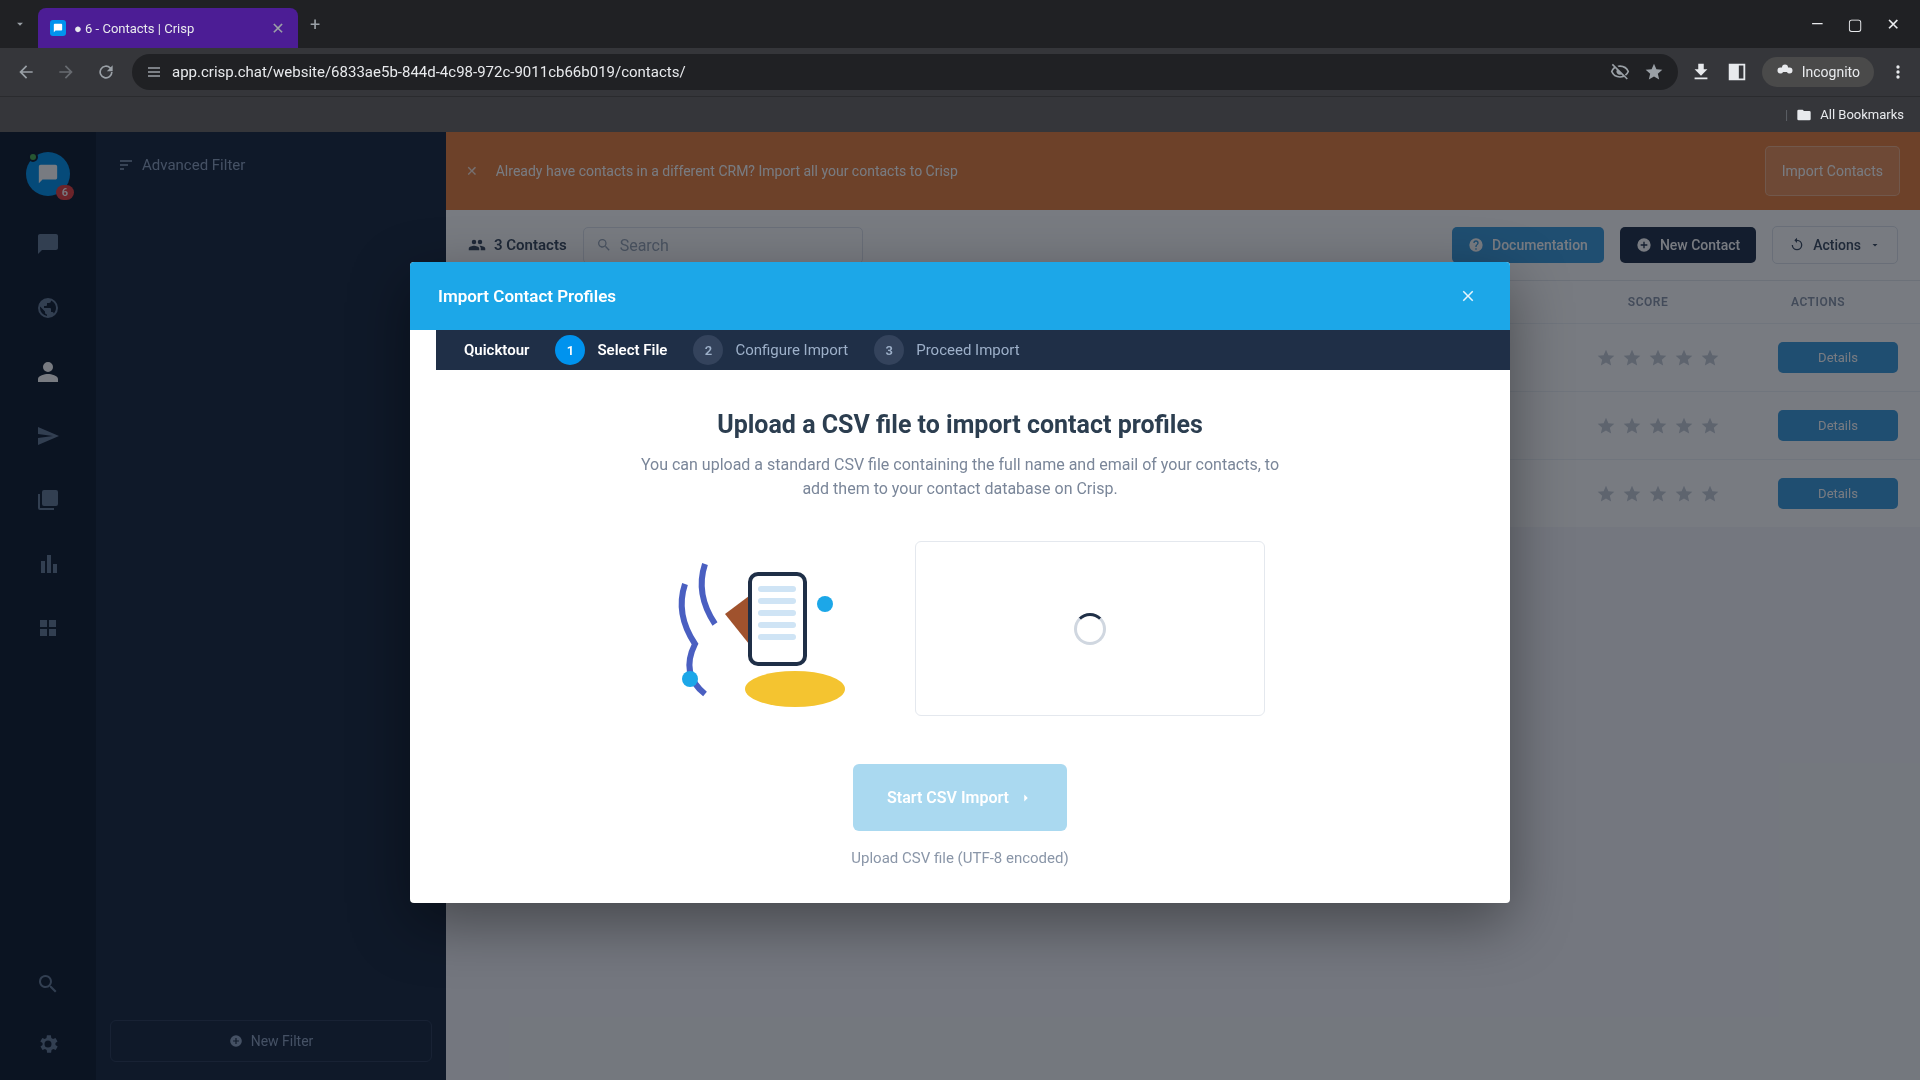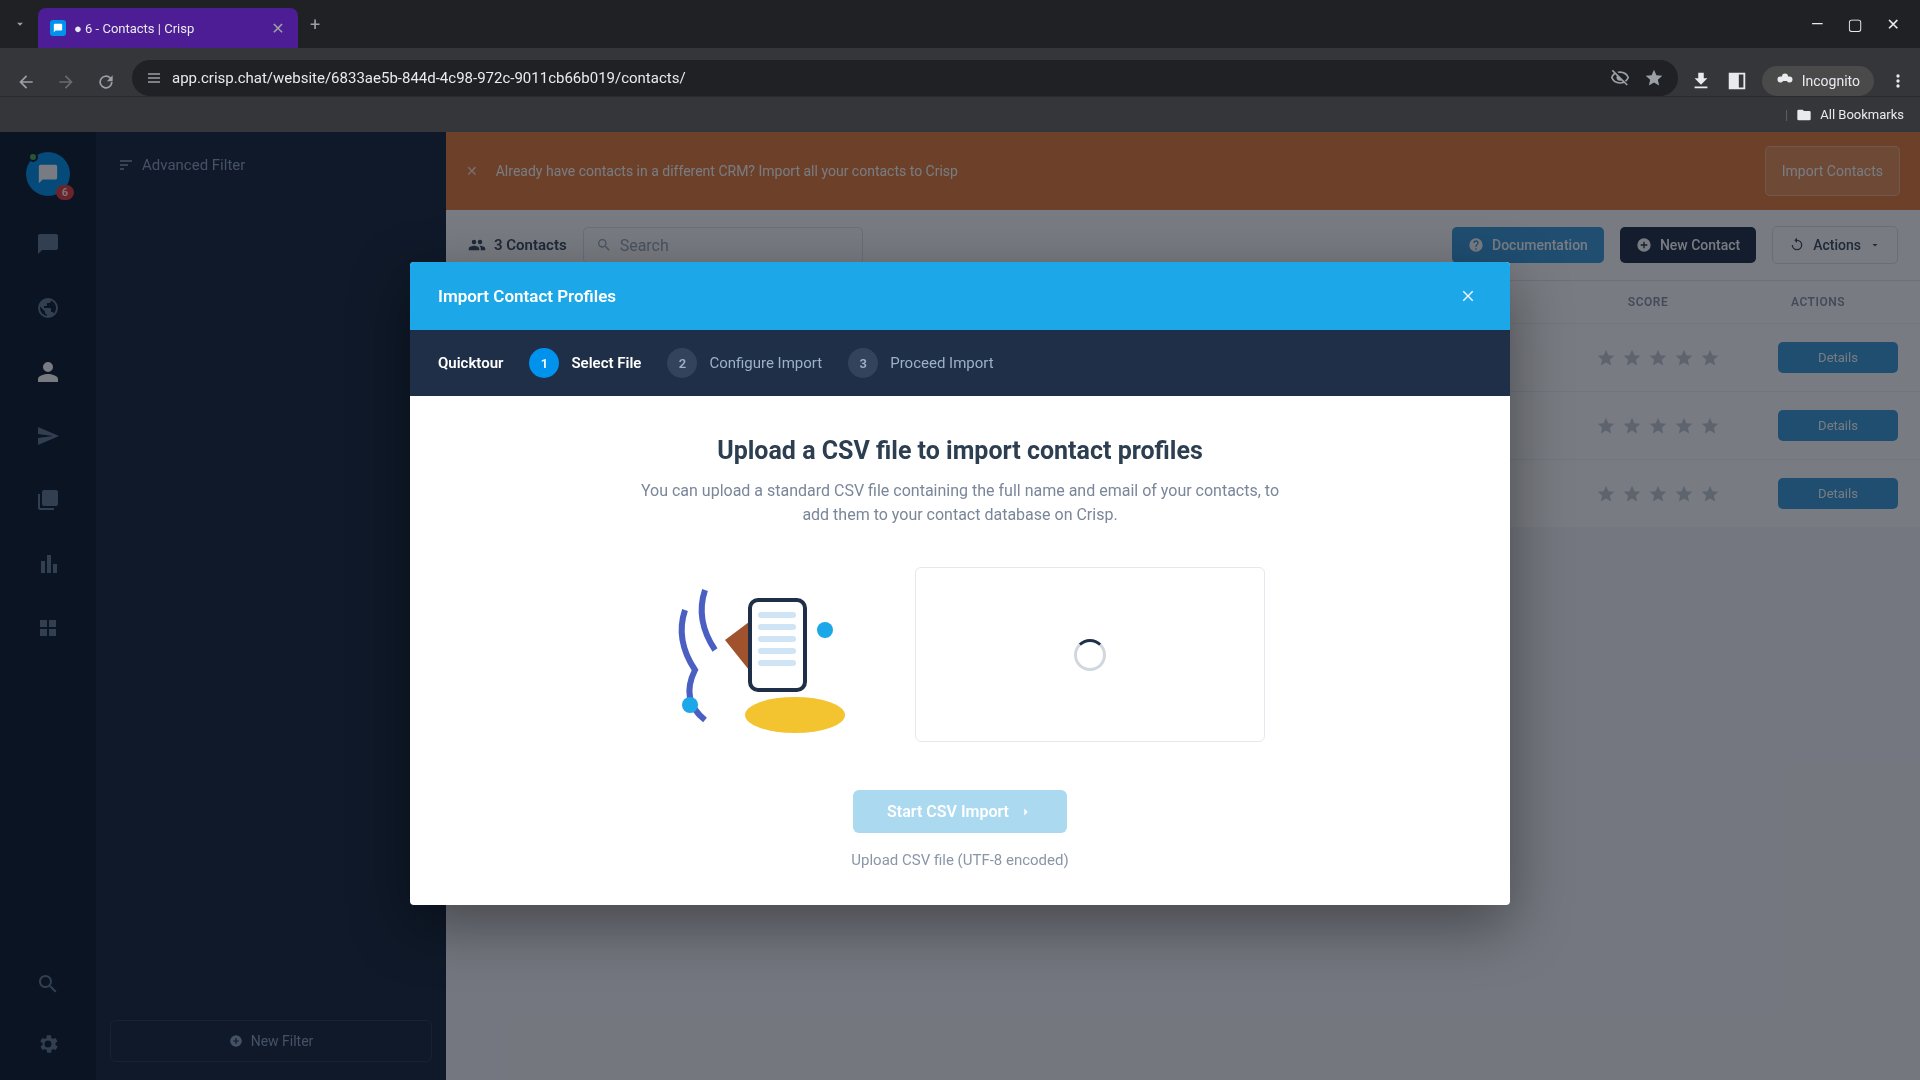--- a/index.html
+++ b/index.html
@@ -10,21 +10,21 @@
 .tab-dropdown { width: 24px; height: 24px; display:flex; align-items:center; justify-content:center; color:#9aa0a6; margin-right:6px; cursor:pointer; }
 .tab { background: #4c1d95; border-radius: 8px 8px 0 0; height: 40px; display: flex; align-items: center; padding: 0 12px; gap: 8px; min-width: 260px; margin-top:8px;}
 .tab-favicon { width:16px; height:16px; background:#0093ee; border-radius:3px; display:flex; align-items:center; justify-content:center;}
 .tab-favicon svg { width:10px; height:10px; fill:white;}
 .tab-title { color:#e8eaed; font-size:13px; flex:1;}
 .tab-close { color:#9aa0a6; cursor:pointer; width:16px; height:16px; display:flex; align-items:center; justify-content:center;}
 .new-tab { color:#9aa0a6; margin-left:12px; cursor:pointer; font-size:18px;}
 .window-controls { margin-left:auto; display:flex; gap:24px; color:#e8eaed; padding-right:12px;}
 .window-controls span { cursor:pointer;}
 
-.browser-bar { background:#35363a; height:48px; display:flex; align-items:flex-end; padding:0 12px; gap:12px;}
+.browser-bar { background:#35363a; height:48px; display:flex; align-items:center; padding:0 12px; gap:12px;}
 .nav-btn { color:#9aa0a6; cursor:pointer; width:28px; height:28px; display:flex; align-items:center; justify-content:center;}
 .nav-btn.disabled{opacity:.5;}
 .url-bar { flex:1; background:#202124; border-radius:20px; height:36px; display:flex; align-items:center; padding:0 14px; gap:10px; color:#9aa0a6;}
 .url-text{ color:#e8eaed; font-size:15px; flex:1;}
 .url-icons{display:flex; gap:14px; align-items:center; color:#9aa0a6;}
 .browser-right{display:flex; gap:14px; align-items:center; color:#e8eaed;}
 .incognito-badge{ background:#4a4a4a; border-radius:16px; padding:6px 14px; display:flex; align-items:center; gap:8px; font-size:14px;}
 .bookmarks-bar{background:#35363a; height:36px; display:flex; align-items:center; justify-content:flex-end; padding:0 16px; color:#e8eaed; font-size:13px; gap:8px; border-top:1px solid #2a2b2e;}
 
 
@@ -68,35 +68,35 @@
 .stars{ margin-left:auto; width:180px; display:flex; gap:6px; justify-content:center; color:#c5ccd6;}
 .stars svg{width:20px; height:20px; fill:currentColor;}
 .row-btn{ width:120px; background:#3a9bdc; color:white; border-radius:5px; padding:8px 14px; text-align:center; font-size:13px; margin-left:30px;}
 
 
 .modal-wrap{ position:absolute; inset:0; display:flex; align-items:flex-start; justify-content:center; padding-top:130px; z-index:10;}
 .modal{ width:1100px; background:white; border-radius:4px; box-shadow:0 20px 60px rgba(0,0,0,.4); overflow:hidden;}
 .modal-header{ background:#1ca7e8; color:white; padding:20px 28px; display:flex; align-items:center;}
 .modal-title{ font-size:17px; font-weight:600;}
 .modal-close{ margin-left:auto; cursor:pointer; width:28px; height:28px; display:flex; align-items:center; justify-content:center; opacity:.9;}
-.modal-steps{ background:#1f2f47; padding:18px 28px; display:flex; align-items:center; gap:26px; color:#9db0c9;}
+.modal-steps{ background:#1f2f47; padding:5px 28px; display:flex; align-items:center; gap:26px; color:#9db0c9;margin-left:26px;}
 .step-quick{ color:white; font-weight:600; font-size:15px;}
 .step{ display:flex; align-items:center; gap:12px; font-size:15px;}
 .step-num{ width:30px; height:30px; border-radius:50%; background:#34435c; display:flex; align-items:center; justify-content:center; font-size:13px; font-weight:600;}
 .step.active .step-num{ background:#0093ee;}
 .step.active{ color:white; font-weight:600;}
 .modal-body{ padding:40px 48px 36px; text-align:center;}
 .modal-h{ font-size:25px; font-weight:700; color:#2c3e50; margin-bottom:14px;}
 .modal-p{ font-size:16px; color:#7a8699; max-width:660px; margin:0 auto 40px; line-height:1.5;}
 .upload-row{ display:flex; gap:60px; align-items:center; justify-content:center; margin-bottom:48px;}
 .illus{ width:200px; height:170px; position:relative;}
 .dropzone{ width:350px; height:175px; border:1px solid #e4e8ee; border-radius:6px; display:flex; align-items:center; justify-content:center;}
 .spinner{ width:32px; height:32px; border:3px solid #d0d7e0; border-top-color:#1f2f47; border-radius:50%; animation:spin 1s linear infinite;}
 @keyframes spin{to{transform:rotate(360deg);}}
-.start-btn{ background:#aad9f0; color:white; padding:12px 34px; border-radius:6px; font-size:16px; font-weight:600; display:inline-flex; align-items:center; gap:10px; cursor:not-allowed;}
+.start-btn{ background:#aad9f0; color:white; padding:24px 34px; border-radius:6px; font-size:16px; font-weight:600; display:inline-flex; align-items:center; gap:10px; cursor:not-allowed;}
 .upload-note{ color:#8a96a8; font-size:15px; margin-top:18px;}
 
 svg{display:block;}
 </style>
 </head>
 <body>
 
 <div class="browser-top">
   <div class="tab-dropdown">
     <svg viewBox="0 0 24 24" width="14" height="14">

